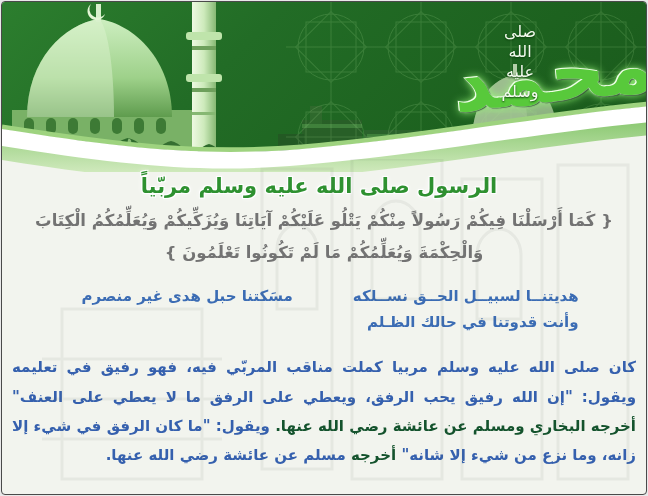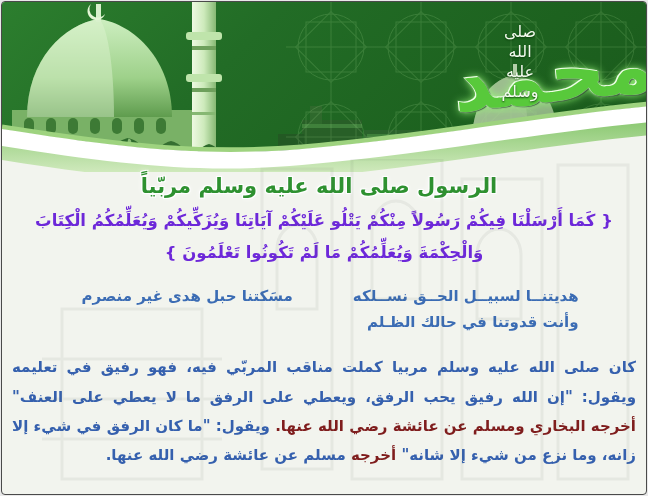--- a/index.html
+++ b/index.html
@@ -39,34 +39,34 @@
   
   .content{ position:relative; direction:rtl; }
   .watermark-svg{ position:absolute; top:-15px; left:0; opacity:.08; pointer-events:none; }
   .page-title{
     margin:2px 10px 0 0; text-align:center;
     font-size:21px; font-weight:bold; color:#2e9130;
     text-shadow:-1px -1px 0 #fff,1px -1px 0 #fff,-1px 1px 0 #fff,1px 1px 0 #fff,0 0 6px #fff;
   }
   .verse{
     margin:7px 14px 0 14px; text-align:center;
-    font-size:16.5px; font-weight:bold; color:#6d28d9; line-height:1.95;
+    font-size:16.5px; font-weight:bold; color:#737373; line-height:1.95;
   }
   .poem{
     margin-top:18px; display:grid;
     grid-template-columns:max-content max-content;
     justify-content:center; column-gap:48px; row-gap:8px;
     font-size:15px; font-weight:bold; color:#3b6cb4;
   }
   .poem .hemistich{ white-space:nowrap;margin-left:12px; }
   .prose{
     margin:22px 10px 0 10px; text-align:justify;
     font-size:15px; font-weight:bold; color:#3560ae; line-height:1.95;
   }
-  .prose .cite{ color:#7f1d1d; }
+  .prose .cite{ color:#14532d; }
 </style>
 </head>
 <body>
 
 <div class="page">
 
   <div class="header">
 
     <svg class="mosque-svg" width="600" height="170" viewBox="0 0 600 170">
       <defs>

